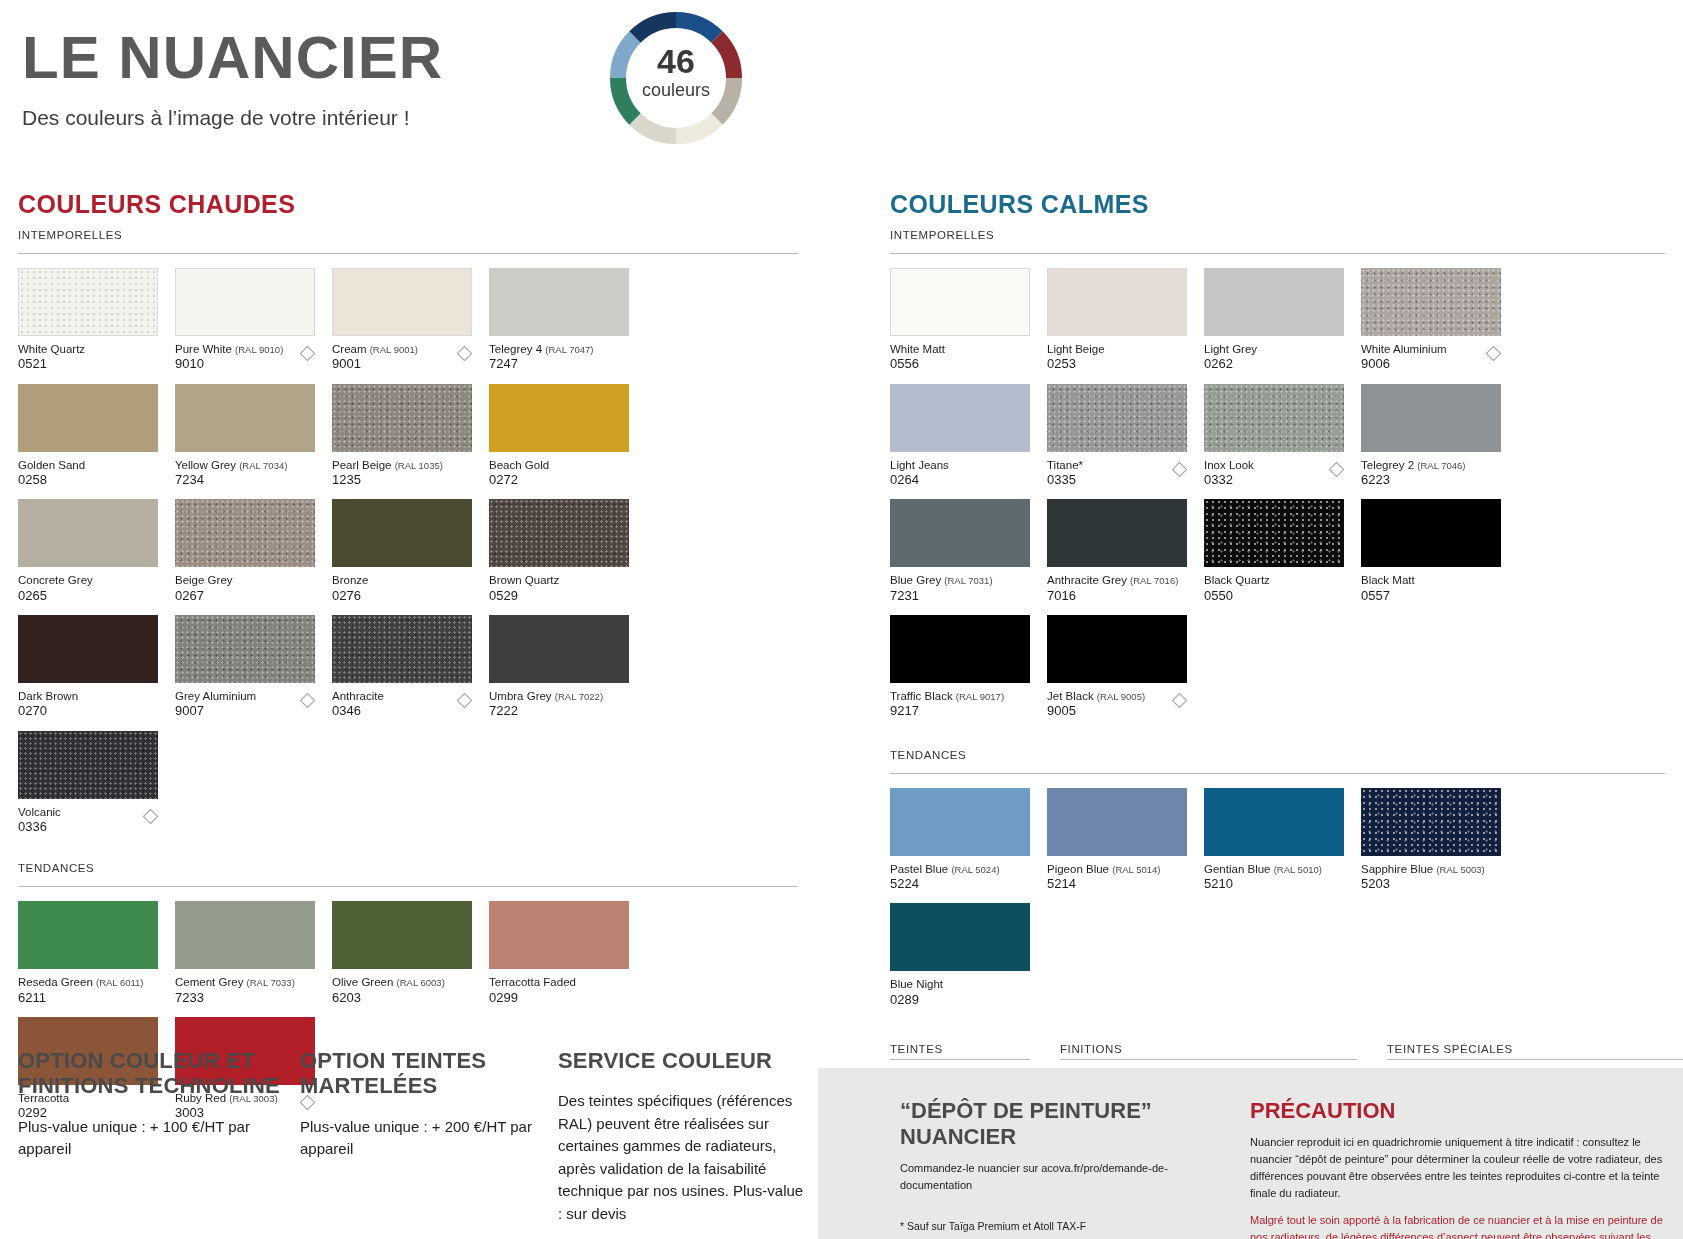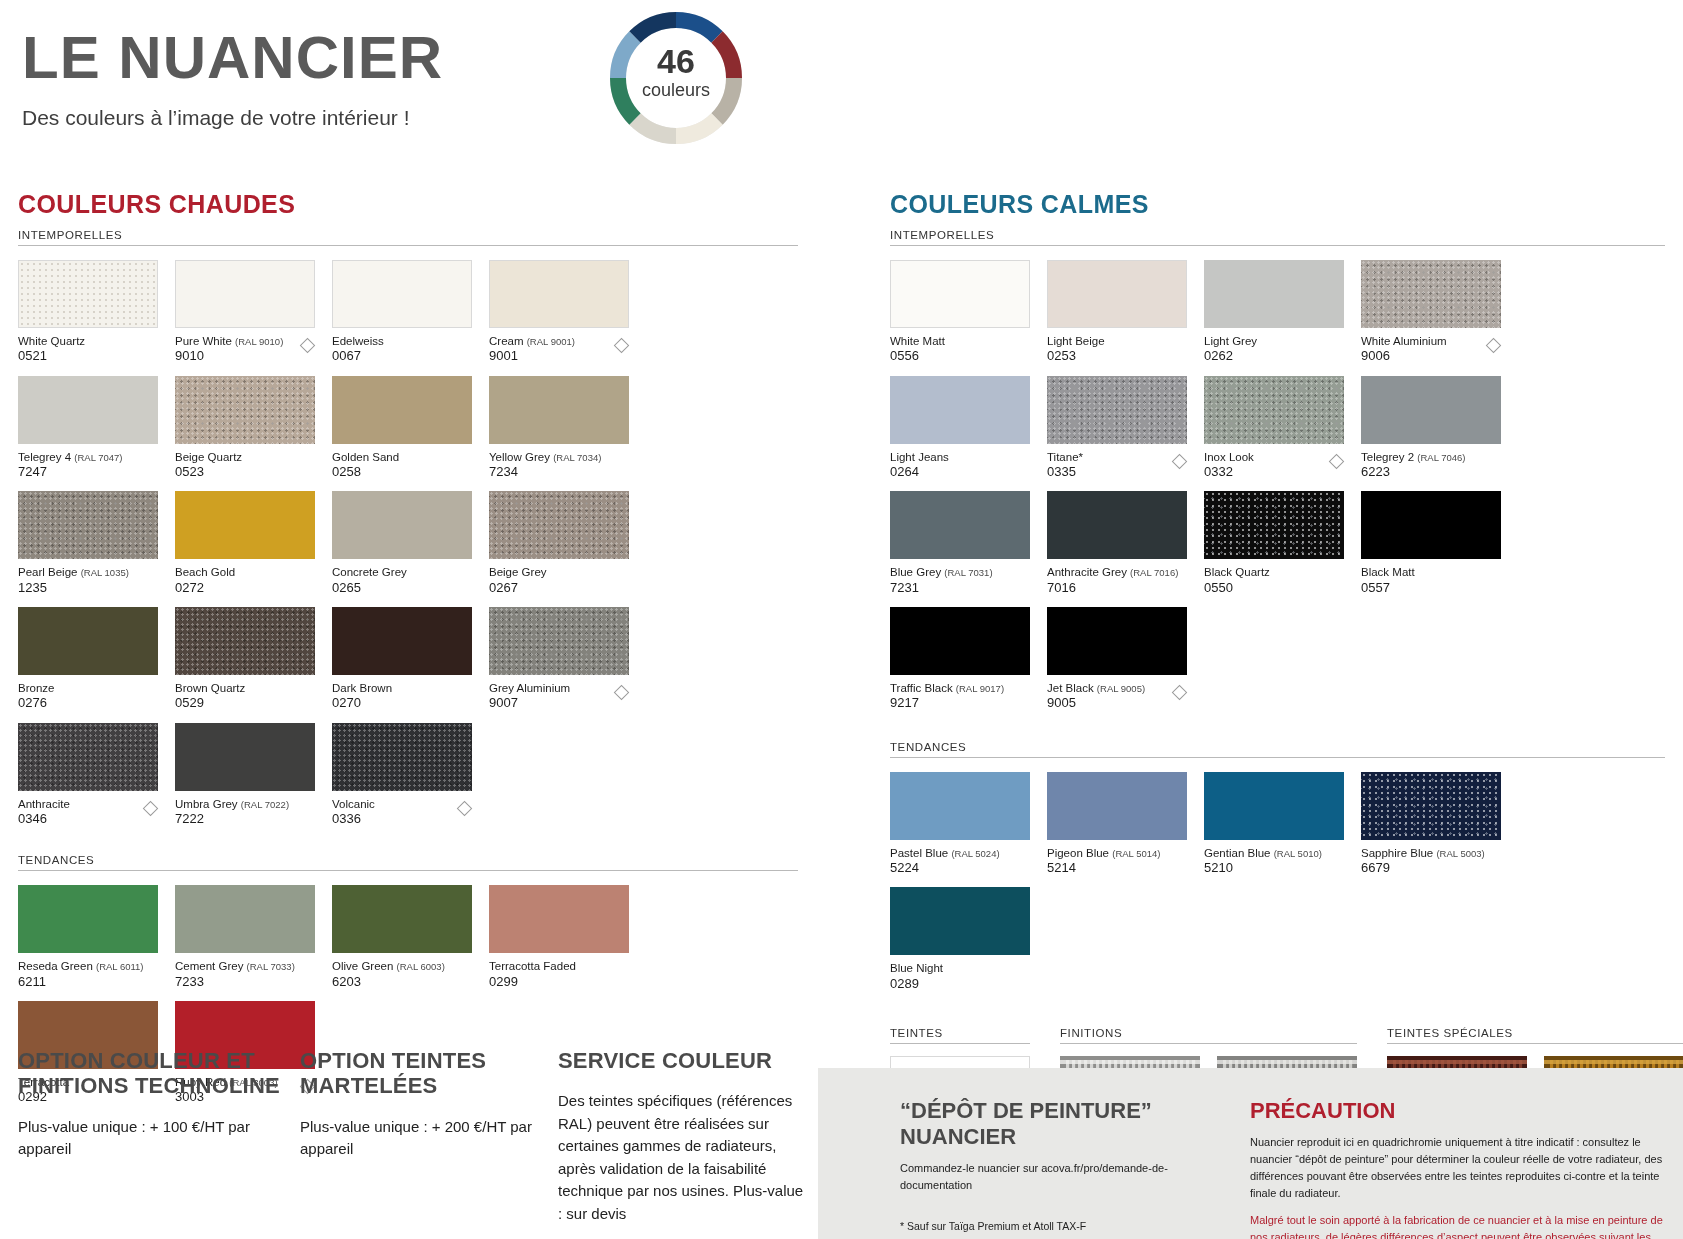--- a/index.html
+++ b/index.html
@@ -36,21 +36,21 @@
   
   .col-left { position:absolute; left:18px; top:190px; width:780px; }
   .col-right { position:absolute; left:890px; top:190px; width:775px; }
 
   .section-title { font-size:25px; font-weight:700; letter-spacing:.4px; }
   .warm .section-title { color:#b01f2e; }
   .calm .section-title { color:#1b6b8c; }
 
   .group-label {
     font-size:11.5px; letter-spacing:.6px; color:#333;
-    padding-bottom:4px; border-bottom:1px solid #b9b9b9;
+    padding-bottom:12px; border-bottom:1px solid #b9b9b9;
     margin-top:10px; margin-bottom:14px;
   }
   .group-label.wide-left { width:780px; }
   .group-label.wide-right { width:775px; }
 
   
   .grid { display:flex; flex-wrap:wrap; gap:0px; }
   .cell { width:157px; margin-bottom:11px; position:relative; }
   .chip { width:140px; height:68px; border:0; }
   .chip.bordered { border:1px solid #d9d9d9; }
@@ -146,39 +146,29 @@
           <div class="nm">White Quartz</div>
           <div class="code">0521</div>
         </div>
         <div class="cell">
           <div class="chip bordered" style="background-color:#f6f4ef;"></div>
           <div class="nm">Pure White <span class="ral">(RAL 9010)</span></div>
           <div class="code">9010</div>
           <span class="dia r1"></span>
         </div>
         <div class="cell">
-          <div class="chip bordered" style="background-color:#f7f5f0;"></div>
-          <div class="nm">Edelweiss</div>
-          <div class="code">0067</div>
-        </div>
-        <div class="cell">
           <div class="chip bordered" style="background-color:#ece5d7;"></div>
           <div class="nm">Cream <span class="ral">(RAL 9001)</span></div>
           <div class="code">9001</div>
           <span class="dia r1"></span>
         </div>
         <div class="cell">
           <div class="chip" style="background-color:#cdccc6;"></div>
           <div class="nm">Telegrey 4 <span class="ral">(RAL 7047)</span></div>
           <div class="code">7247</div>
-        </div>
-        <div class="cell">
-          <div class="chip" style="background-color:#b7a899;background-image:radial-gradient(rgba(255,255,255,.30) 1px, transparent 1.2px),radial-gradient(rgba(0,0,0,.28) 1px, transparent 1.2px);background-size:5px 5px,7px 7px;background-position:0 0,3px 2px;"></div>
-          <div class="nm">Beige Quartz</div>
-          <div class="code">0523</div>
         </div>
         <div class="cell">
           <div class="chip" style="background-color:#b19e7b;"></div>
           <div class="nm">Golden Sand</div>
           <div class="code">0258</div>
         </div>
         <div class="cell">
           <div class="chip" style="background-color:#b0a489;"></div>
           <div class="nm">Yellow Grey <span class="ral">(RAL 7034)</span></div>
           <div class="code">7234</div>
@@ -370,21 +360,21 @@
           <div class="code">5214</div>
         </div>
         <div class="cell">
           <div class="chip" style="background-color:#0d5f87;"></div>
           <div class="nm">Gentian Blue <span class="ral">(RAL 5010)</span></div>
           <div class="code">5210</div>
         </div>
         <div class="cell">
           <div class="chip" style="background-color:#121f3d;background-image:radial-gradient(rgba(255,255,255,.55) 1px, transparent 1.3px),radial-gradient(rgba(200,205,215,.40) 1px, transparent 1.2px);background-size:6px 6px,9px 9px;background-position:0 0,4px 3px;"></div>
           <div class="nm">Sapphire Blue <span class="ral">(RAL 5003)</span></div>
-          <div class="code">6679</div>
+          <div class="code">5203</div>
         </div>
         <div class="cell">
           <div class="chip" style="background-color:#0d4f5e;"></div>
           <div class="nm">Blue Night</div>
           <div class="code">0289</div>
         </div>
       </div>
 
     <div class="small-sections">
       <div class="ss" style="width:140px">

